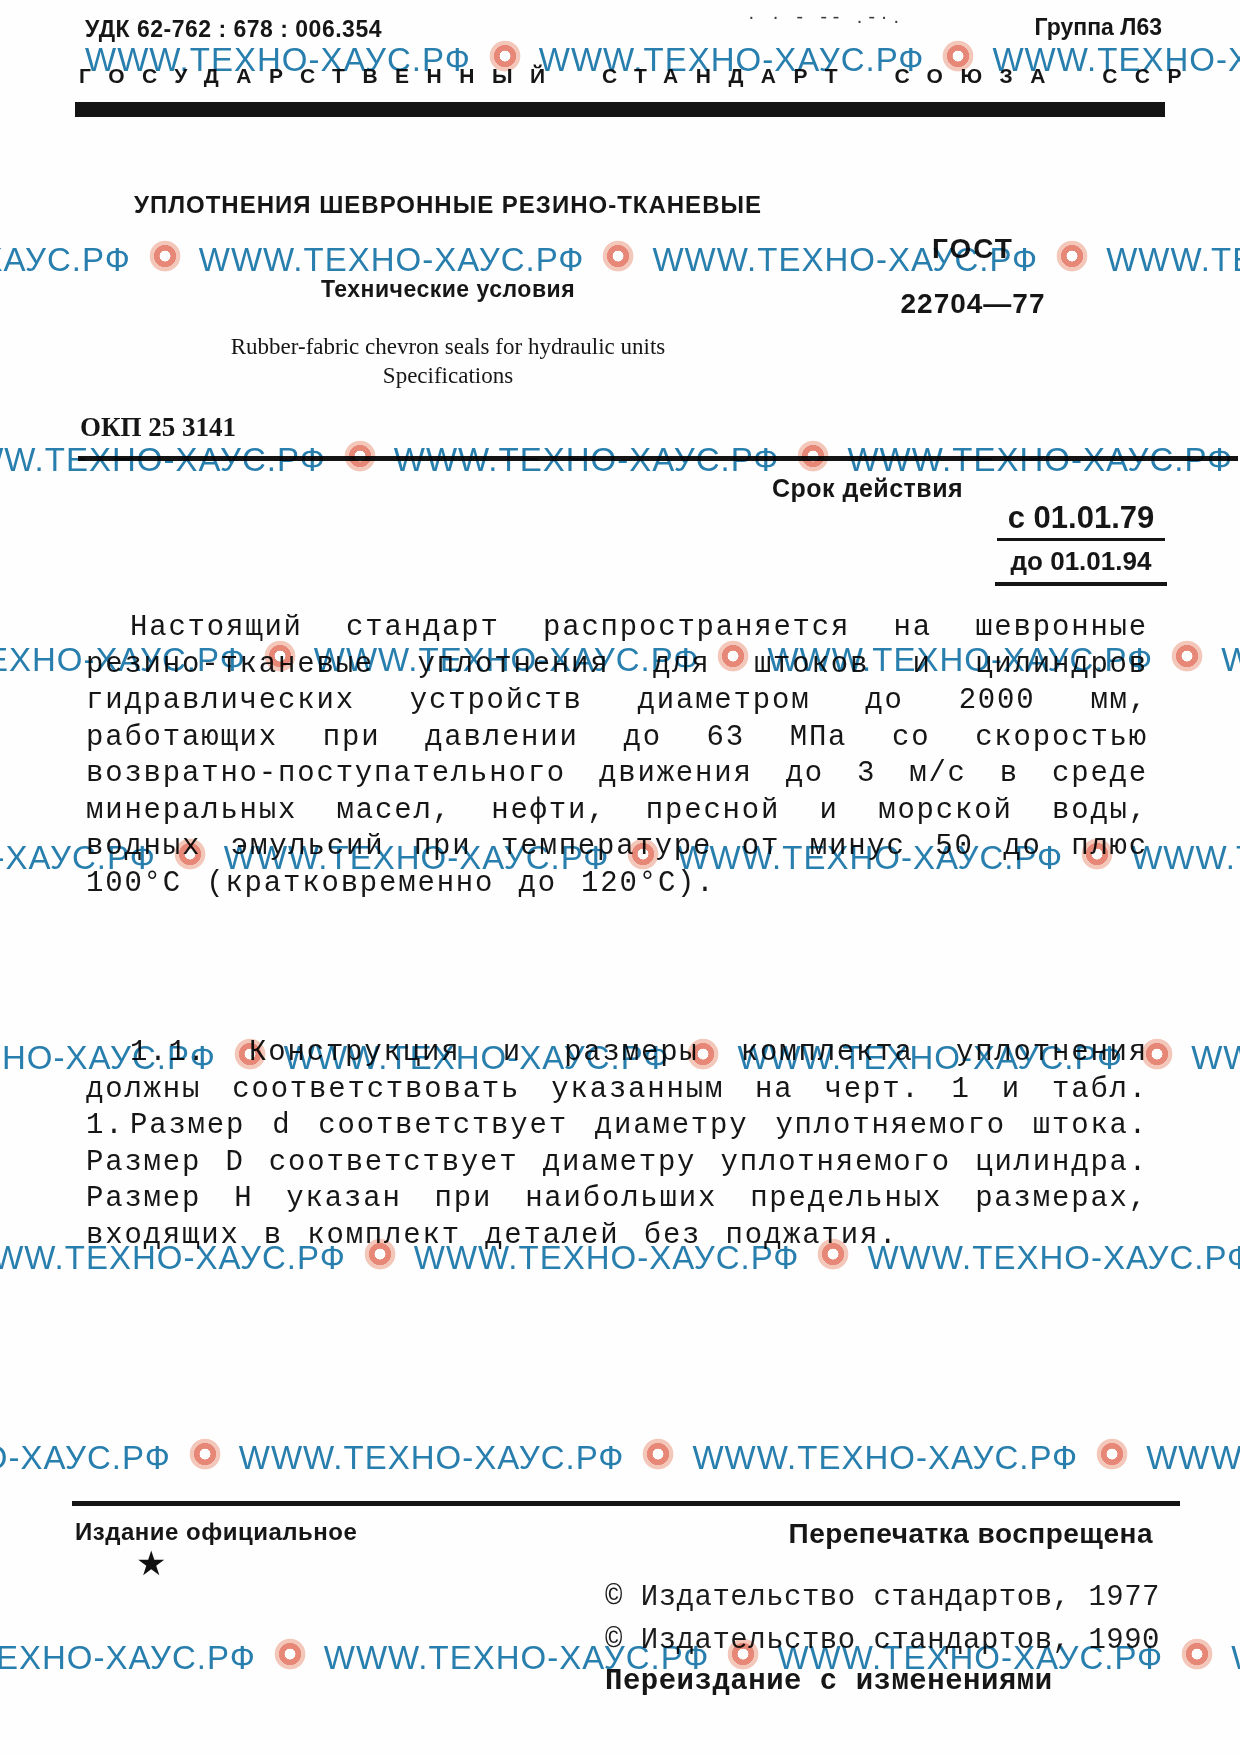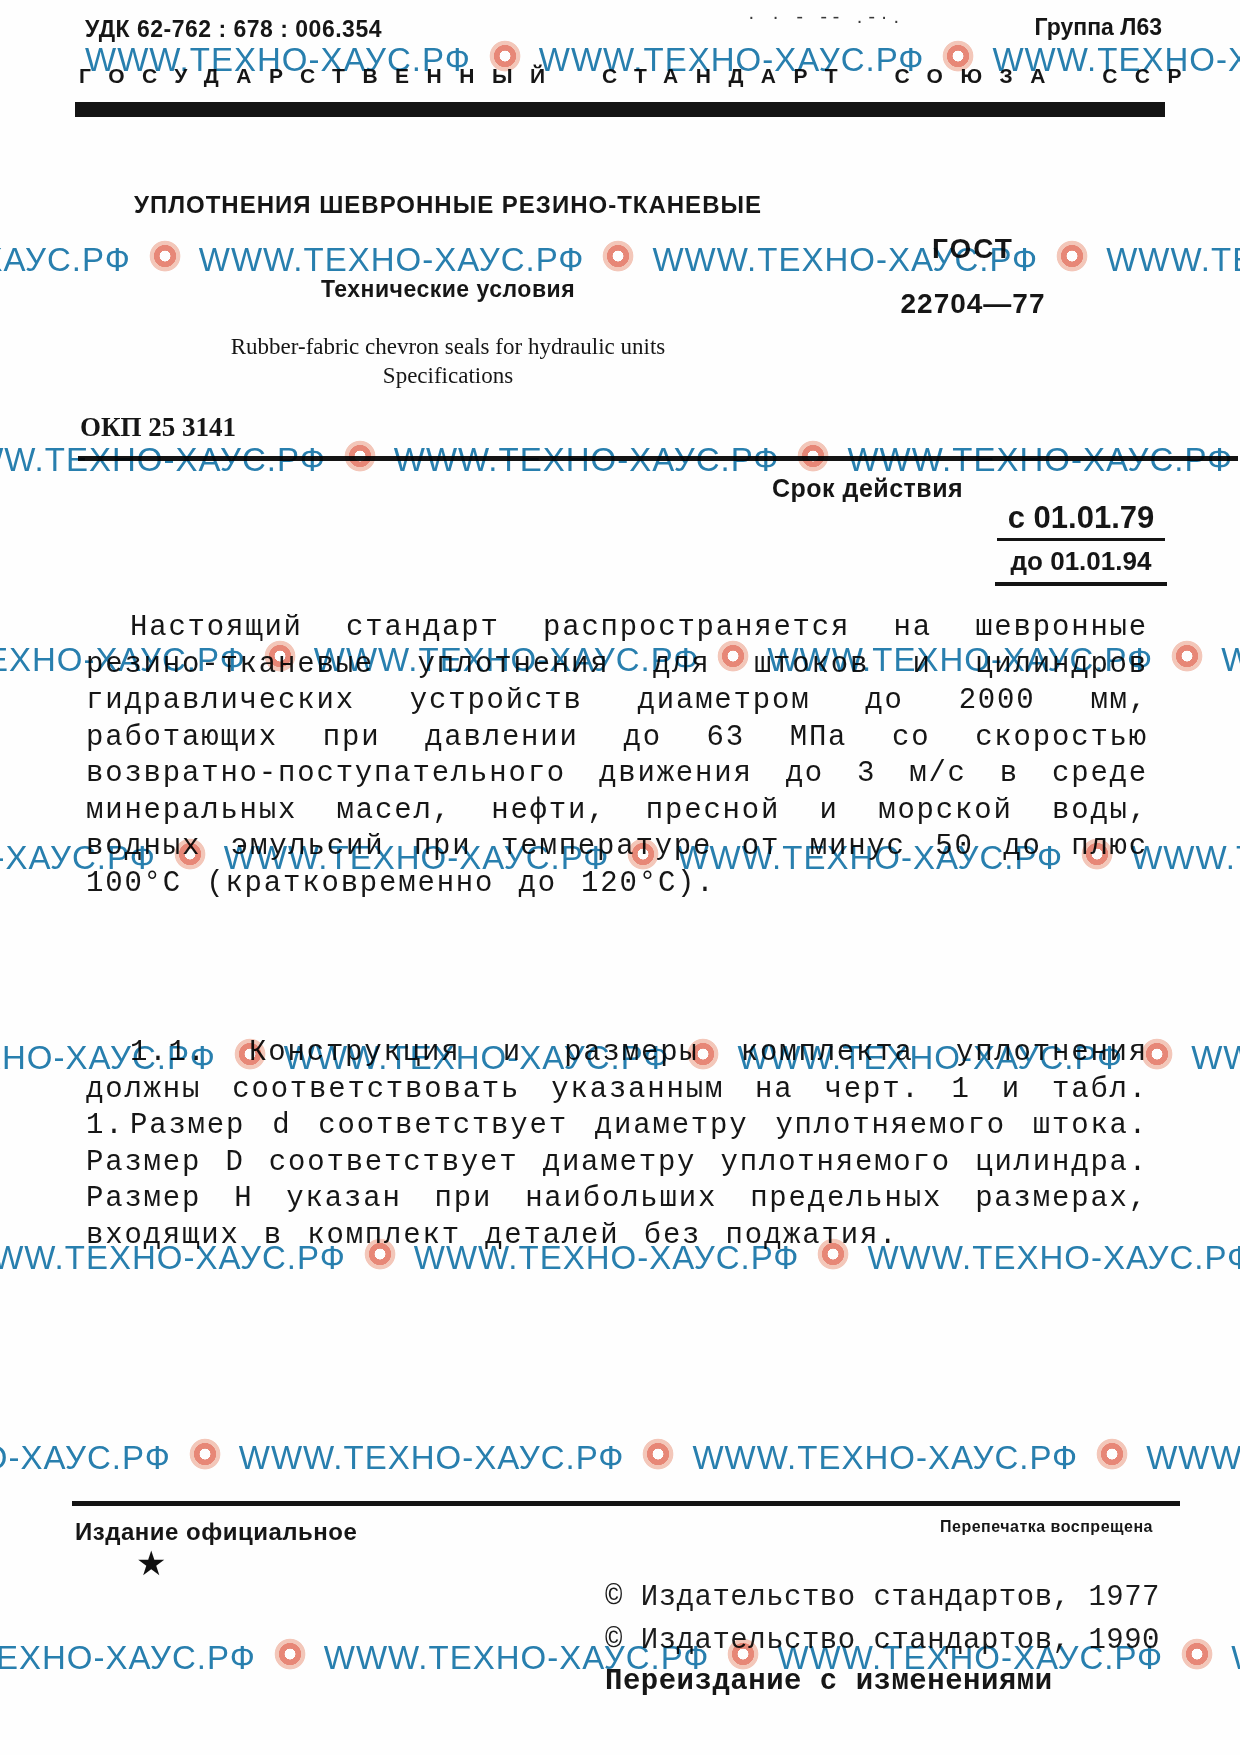--- a/index.html
+++ b/index.html
@@ -60,21 +60,21 @@
         letter-spacing:1.8px;word-spacing:5px;}
   .para p{margin:8px;text-indent:44px;font-family:Liberation Mono, monospace;}
   .p1{top:602px;}
   .p2{top:858px;}
   .sec-head{left:78px;top:977px;width:1078px;text-align:center;font-size:23px;letter-spacing:1px;}
   .p3{top:1027px;}
   .p4{top:1100px;}
   
   .rule-foot{left:72px;top:1501px;width:1108px;height:5px;}
   .edition{left:75px;top:1518px;font-size:24px;letter-spacing:.5px;}
-  .reprint{top:1518px;right:87px;font-size:16px;letter-spacing:.5px;}
+  .reprint{top:1518px;right:87px;font-size:28px;letter-spacing:.5px;}
   .star{left:136px;top:1543px;font-size:34px;color:#111;}
   .copyblock{top:1576px;right:80px;text-align:left;font-family:Liberation Mono, monospace;}
   .copy-line{font-size:29px;line-height:43px;letter-spacing:.5px;color:#1b1b1b;}
   .reissue{font-size:29px;line-height:40px;font-weight:bold;letter-spacing:.5px;}
 </style>
 </head>
 <body>
 
 <div id="page">
 

